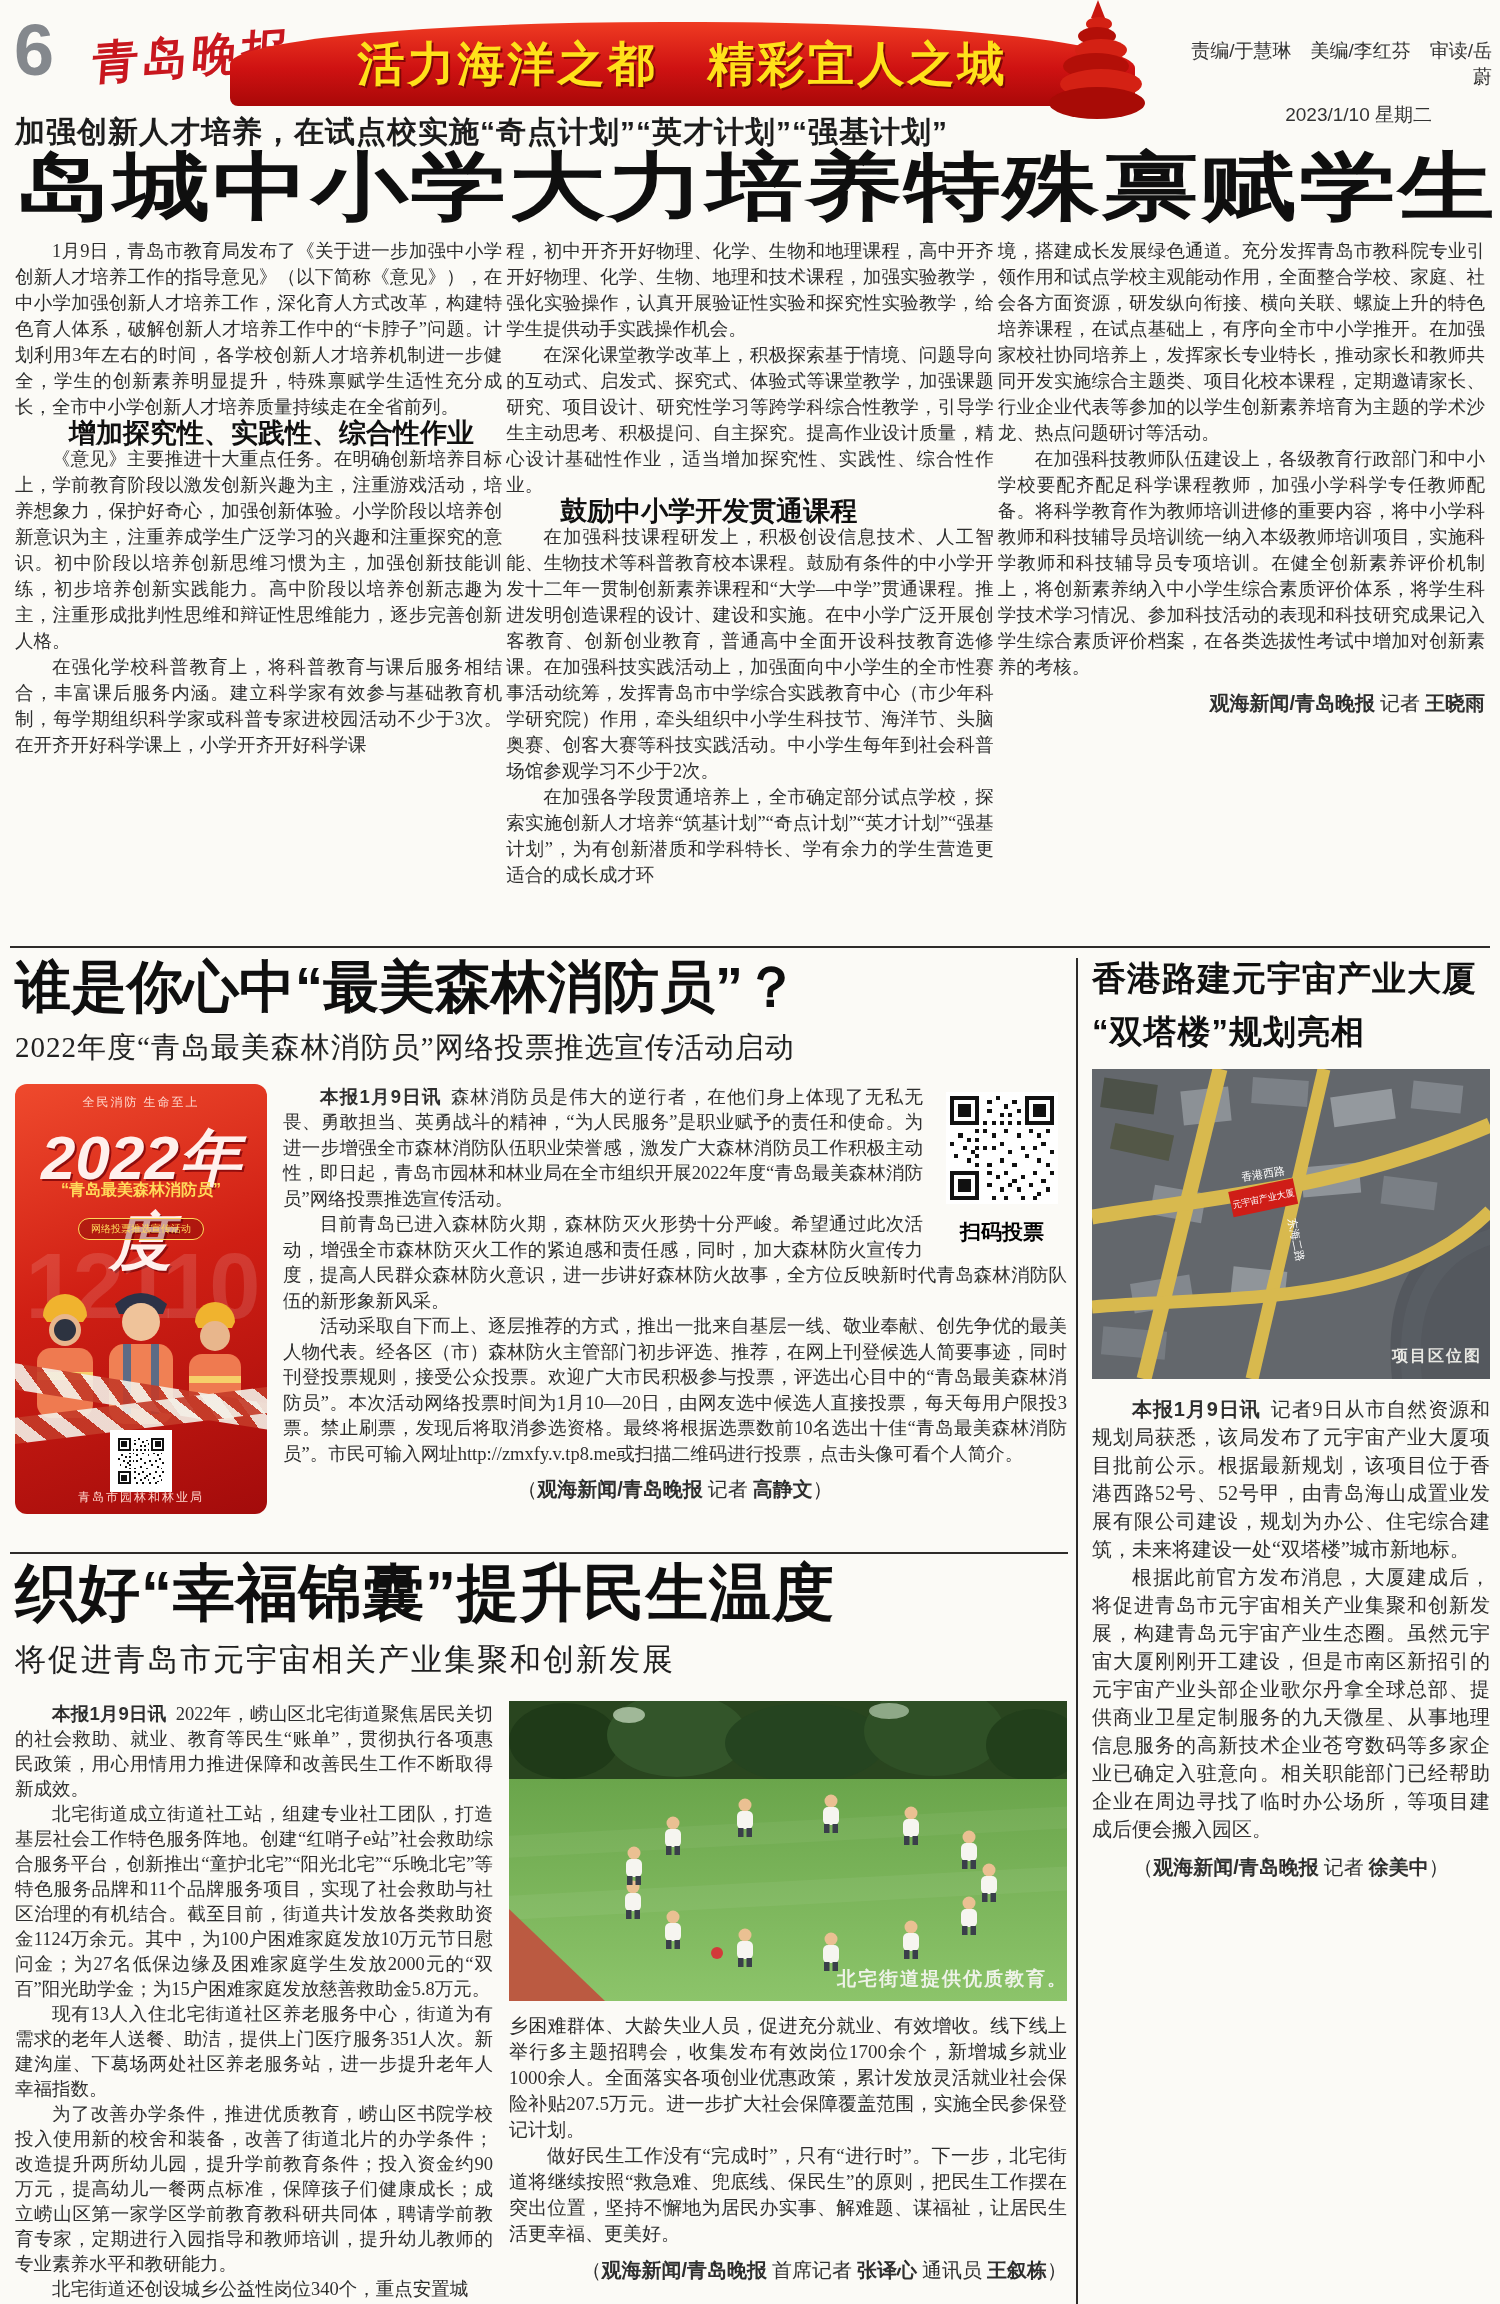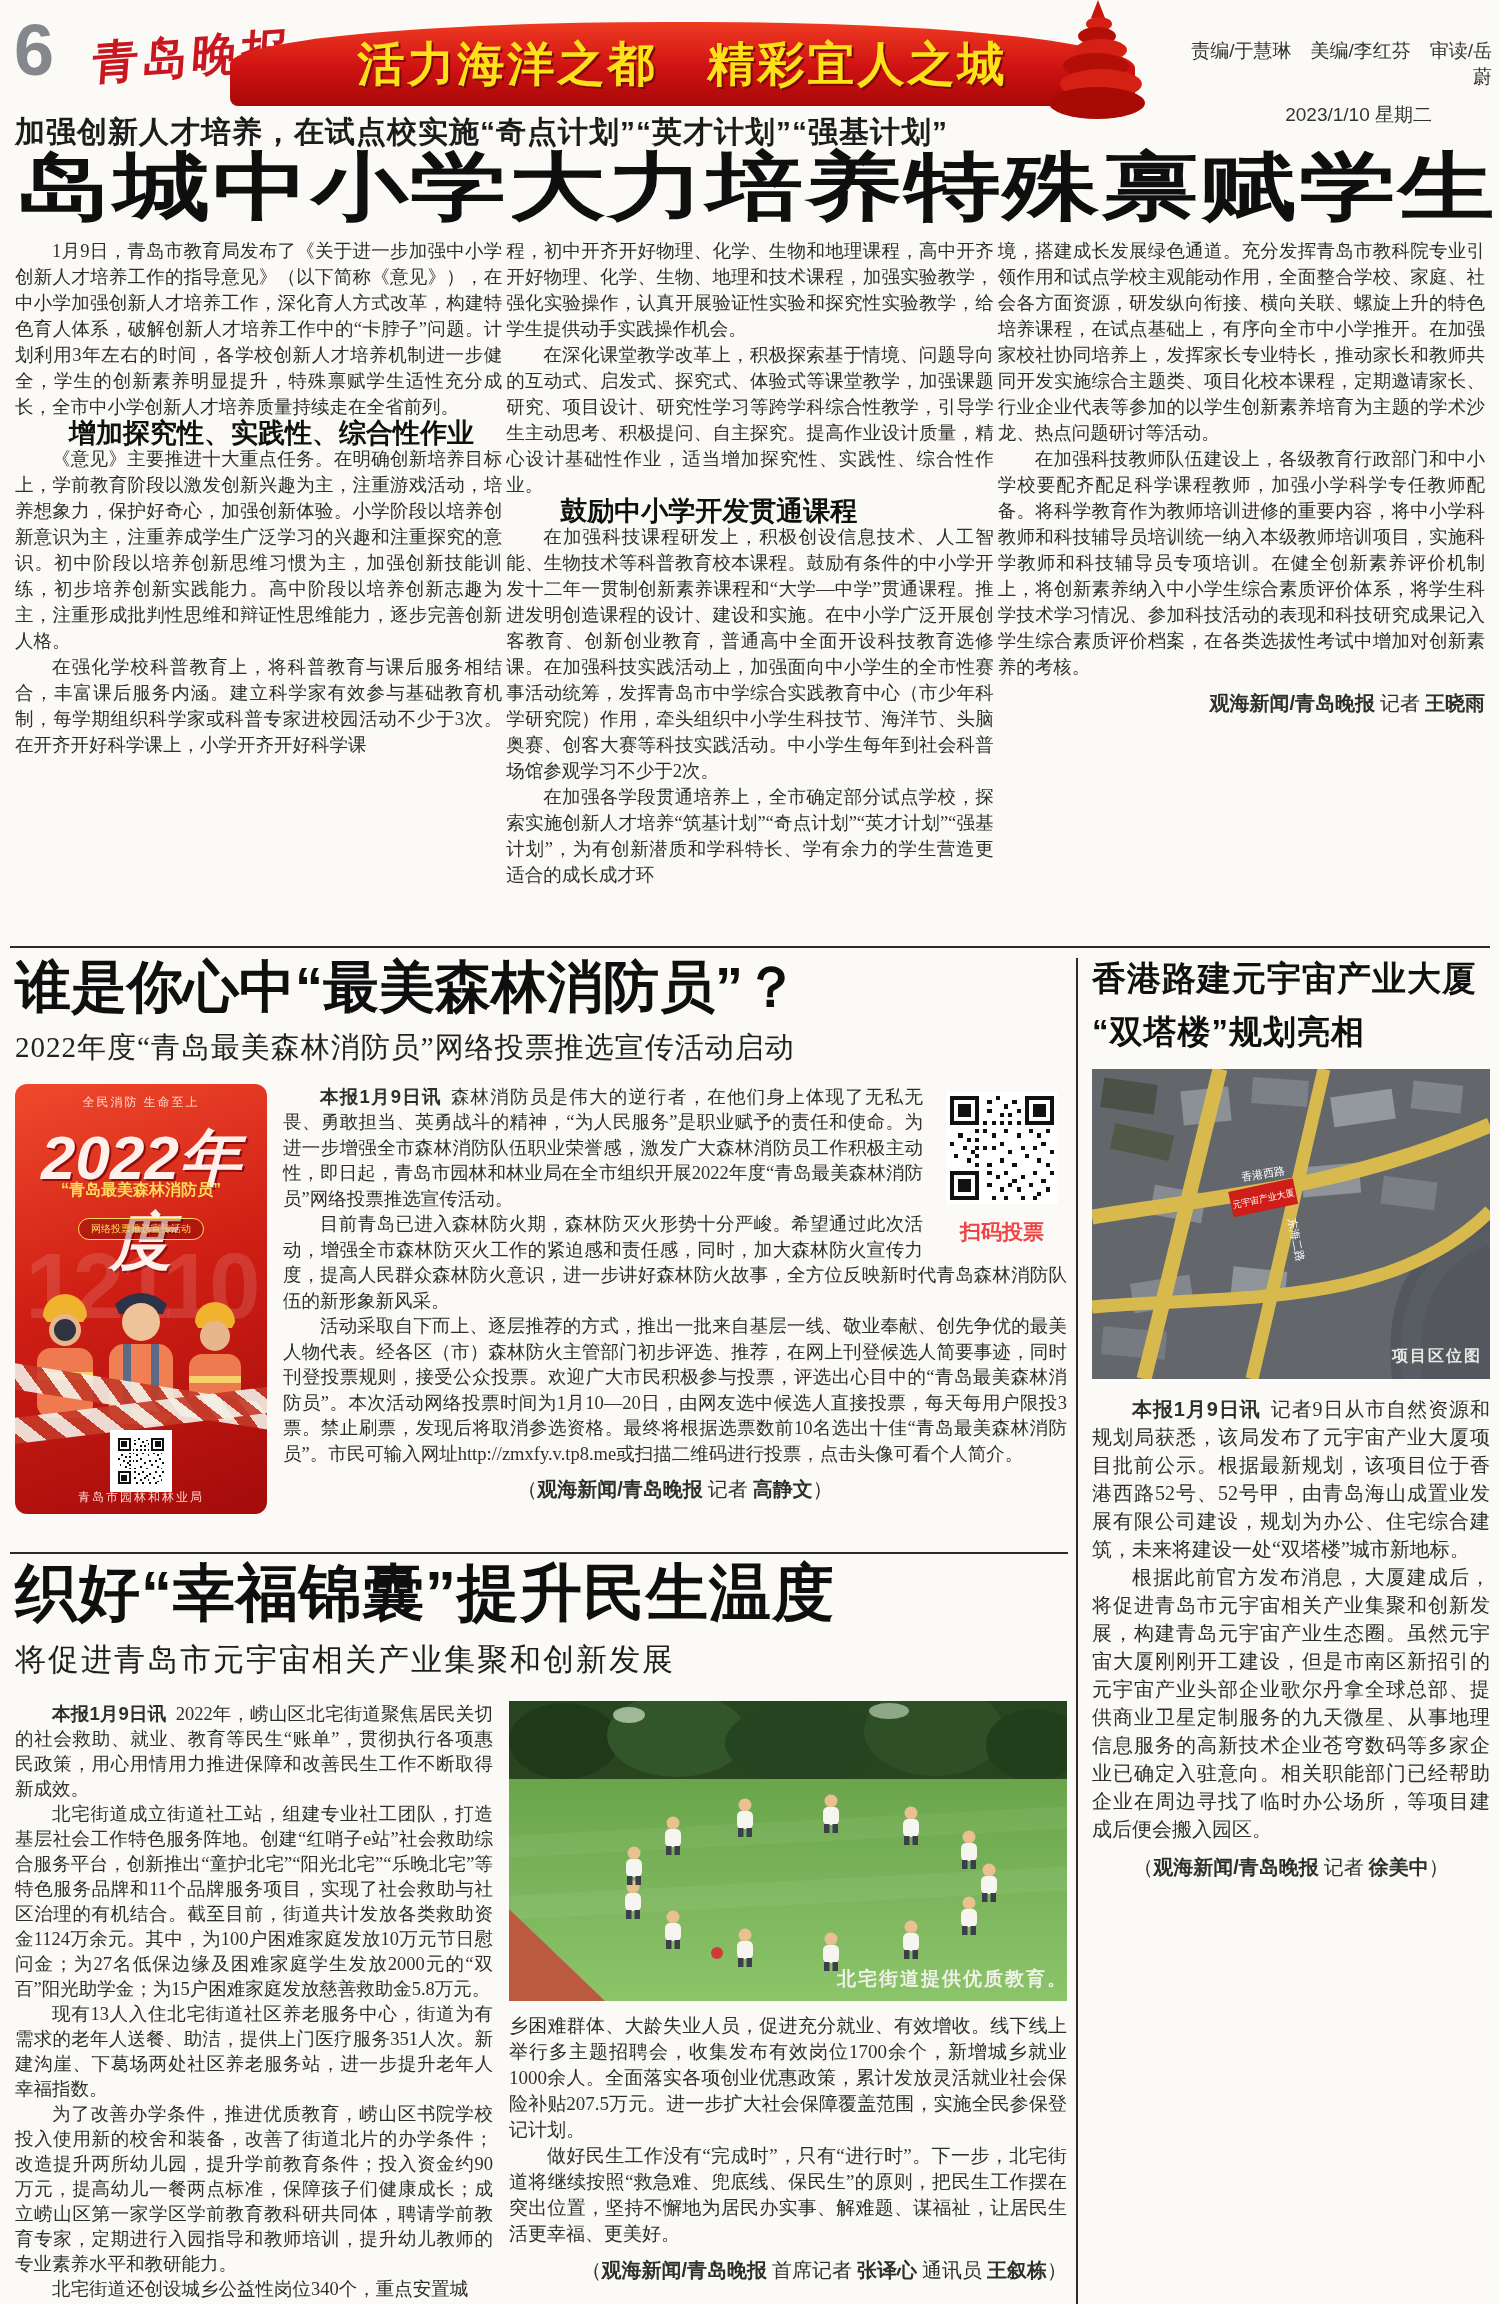--- a/index.html
+++ b/index.html
@@ -62,21 +62,21 @@
   .poster .tape{position:absolute;left:-30px;width:320px;height:26px;opacity:.9;
      background:repeating-linear-gradient(45deg,#f3efe6 0 14px,#c43a28 14px 28px);}
   .poster .tape1{top:300px;transform:rotate(9deg);}
   .poster .tape2{top:318px;transform:rotate(-7deg);}
   .poster .qr-mini{position:absolute;left:50%;top:346px;transform:translateX(-50%);
                    width:54px;height:54px;background:#fff;padding:4px;}
   .poster .publisher{position:absolute;bottom:8px;width:100%;font-size:12px;color:#ffd9cf;letter-spacing:2px;}
   .a2-text{margin-left:16px;flex:1;font-size:18.5px;line-height:25.5px;}
   .qrwrap{float:right;width:130px;margin:8px 0 4px 14px;text-align:center;}
   .qrwrap svg{width:112px;height:112px;background:#fff;}
-  .qrcap{font-family:"Liberation Sans",sans-serif;font-weight:bold;font-size:21px;margin-top:8px;color:#ef4444;}
+  .qrcap{font-family:"Liberation Sans",sans-serif;font-weight:bold;font-size:21px;margin-top:8px;color:#000000;}
 
   
   .a3{left:15px;top:1560px;width:1052px;}
   .a3 .headline{font-size:62px;font-weight:bold;color:#0f0f0f;margin:0;line-height:1.05;letter-spacing:1px;}
   .a3 .subtitle{font-size:31px;color:#1e1e1e;margin:14px 0 0;letter-spacing:2px;}
   .a3-row{display:flex;margin-top:20px;}
   .a3-left{width:478px;flex:none;font-size:18.5px;line-height:25px;height:600px;overflow:hidden;}
   .a3-right{margin-left:16px;width:558px;}
   .a3-under{margin-top:12px;font-size:19px;line-height:26px;}
   .photo{display:block;}

